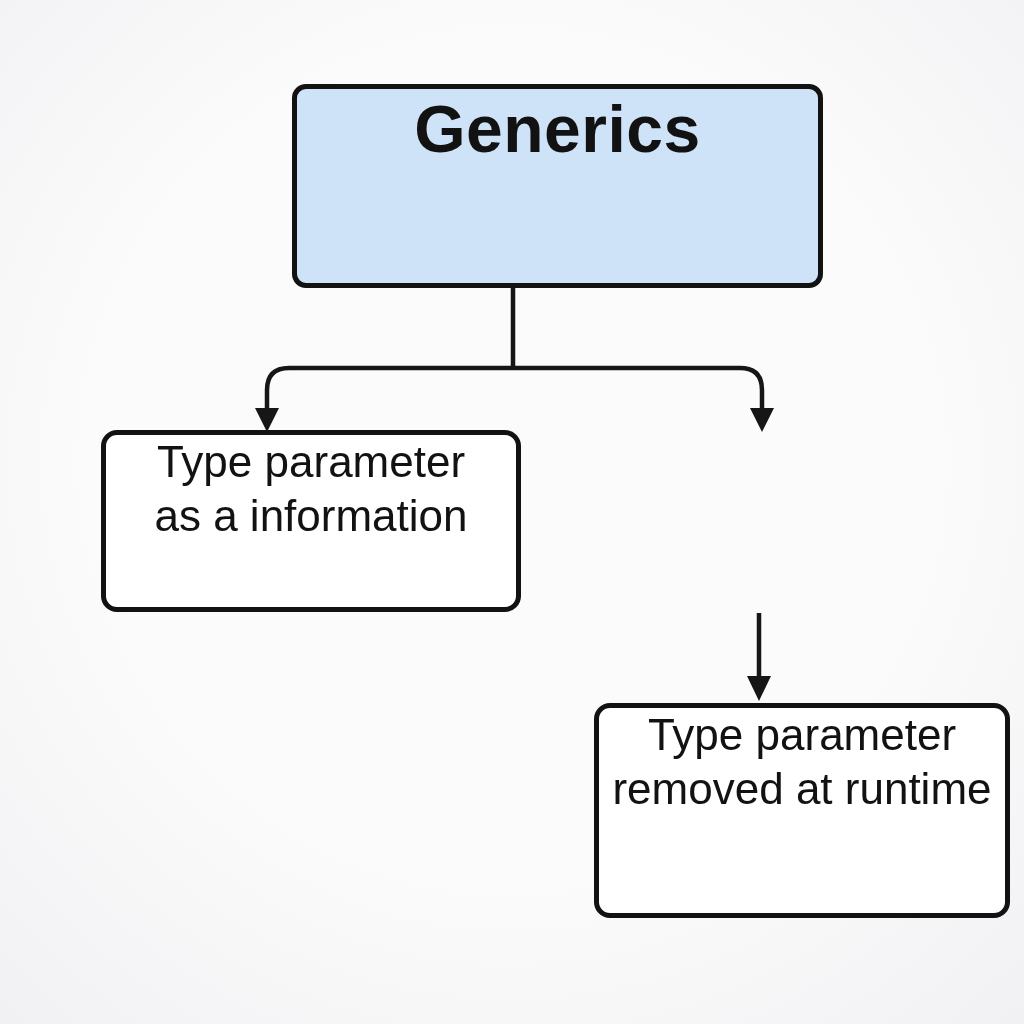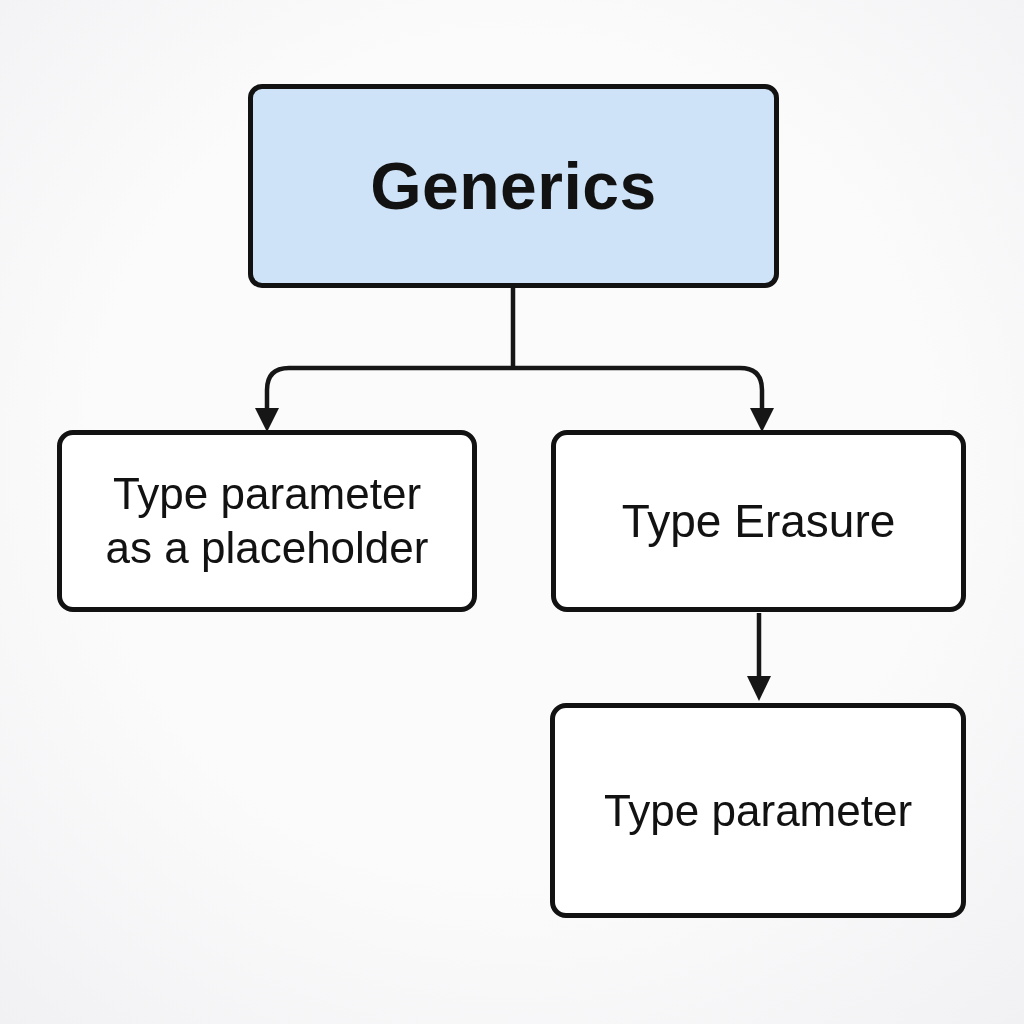--- a/index.html
+++ b/index.html
@@ -41,24 +41,25 @@
   }
   .node {
     position: absolute;
     z-index: 2;
     border: 5px solid var(--border);
     background: var(--node_fill);
     border-radius: 16px;
     display: flex;
     flex-direction: column;
     align-items: center;
-    justify-content: center;
+    justify-content: flex-start;
     text-align: center;
     color: var(--text);
     line-height: 1.22;
+    margin-left: 44px;
   }
   .node .line { display: block; white-space: nowrap; }
   .node-root {
     left: 248px; top: 84px; width: 531px; height: 204px;
     background: var(--root_fill);
     border-radius: 14px;
     font-size: 66px;
     font-weight: 700;
     letter-spacing: 0.5px;
   }
@@ -89,24 +90,22 @@
     <path class="edge-line" d="M759 613 L759 678"></path>
     <path class="edge-head" d="M747 676 L771 676 L759 701 Z"></path>
   </svg>
 
   <div class="node node-root">
     <span class="line">Generics</span>
   </div>
 
   <div class="node node-left">
     <span class="line">Type parameter</span>
-    <span class="line">as a placeholder</span>
+    <span class="line">as a information</span>
   </div>
 
-  <div class="node node-right">
-    <span class="line">Type Erasure</span>
-  </div>
 
   <div class="node node-bottom">
     <span class="line">Type parameter</span>
+    <span class="line">removed at runtime</span>
   </div>
 
 </div>
 
 </body></html>

